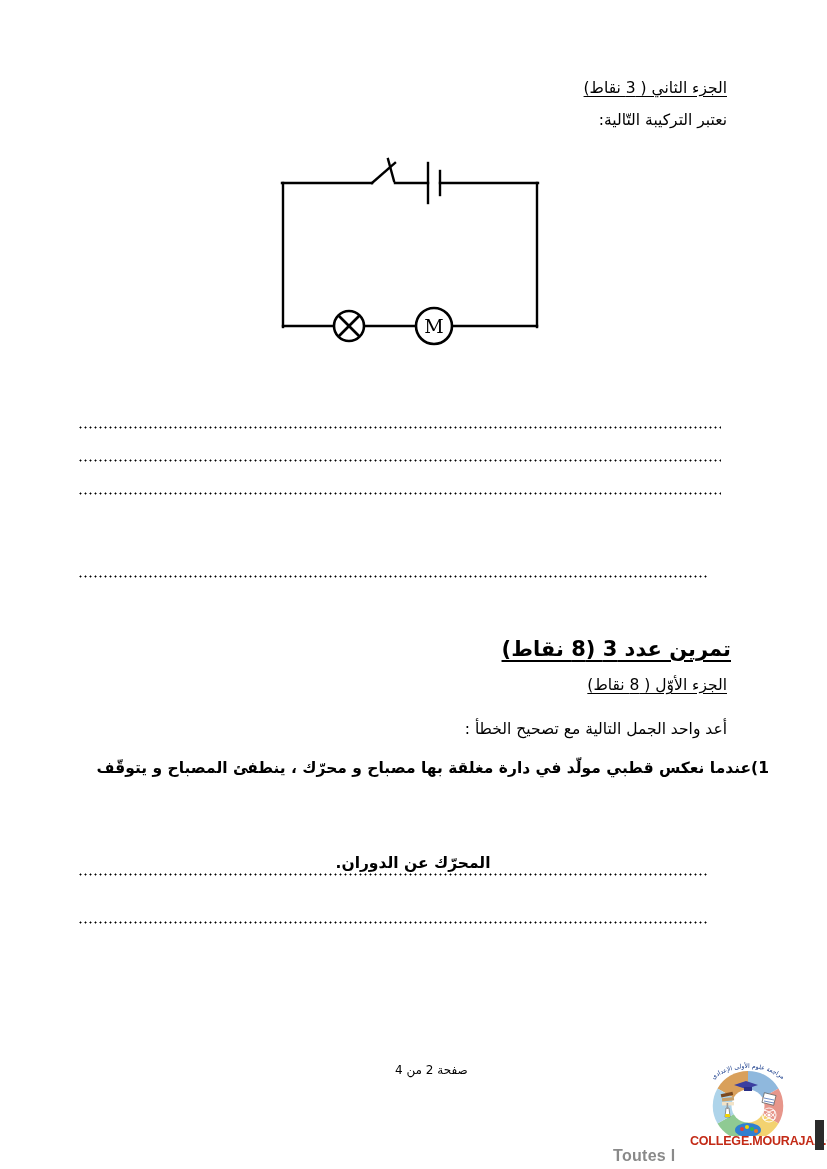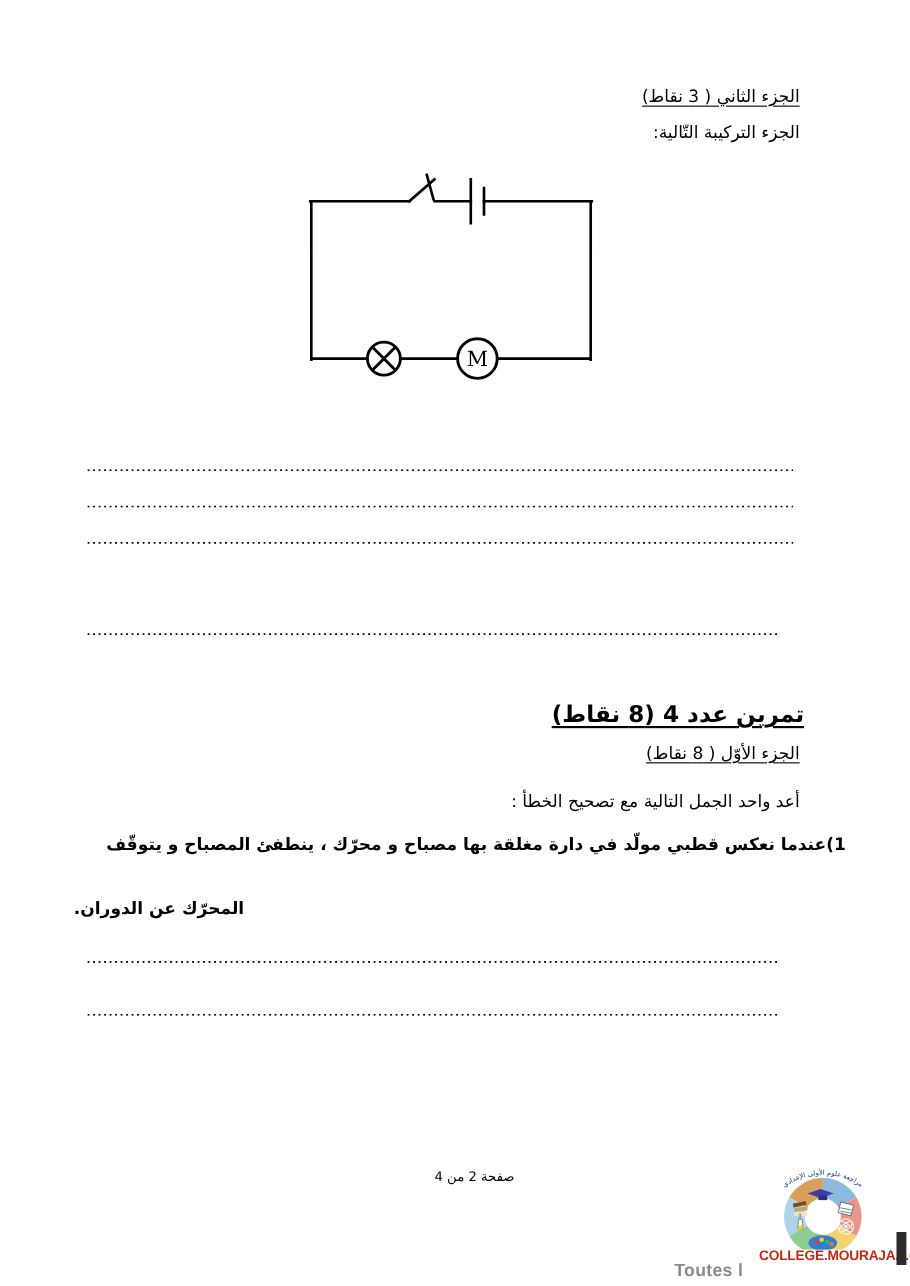--- a/index.html
+++ b/index.html
@@ -107,21 +107,21 @@
     background: #2b2b2b;
   }
 </style>
 </head>
 <body>
 
 <div class="page">
 
   <div class="abs rtl part-heading" style="right:100px; top:79px;">الجزء الثاني ( 3 نقاط)</div>
 
-  <div class="abs rtl normal-line" style="right:100px; top:110px;">الجزء التركيبة التّالية:</div>
+  <div class="abs rtl normal-line" style="right:100px; top:110px;">نعتبر التركيبة التّالية:</div>
 
   <div class="circuit" style="left:270px; top:155px;">
     <svg width="300" height="195" viewBox="0 0 300 195">
       <g stroke="#000" stroke-width="2.4" fill="none" stroke-linecap="square">
 
         <line x1="12" y1="28" x2="102" y2="28"></line>
 
         <line x1="102" y1="28" x2="125" y2="8"></line>
         <line x1="118" y1="4" x2="124" y2="26"></line>
 
@@ -157,29 +157,29 @@
   </div>
 
 
   <div class="dotline" style="left:78px; top:426px; width:643px;"></div>
   <div class="dotline" style="left:78px; top:459px; width:643px;"></div>
   <div class="dotline" style="left:78px; top:492px; width:643px;"></div>
 
 
   <div class="dotline" style="left:78px; top:575px; width:630px;"></div>
 
-  <div class="abs rtl exercise-title" style="right:96px; top:637px;">تمرين عدد  4   (8 نقاط)</div>
+  <div class="abs rtl exercise-title" style="right:96px; top:637px;">تمرين عدد  3   (8 نقاط)</div>
 
   <div class="abs rtl part-heading" style="right:100px; top:676px;">الجزء الأوّل ( 8 نقاط)</div>
 
   <div class="abs rtl normal-line" style="right:100px; top:719px;">أعد واحد الجمل التالية مع تصحيح الخطأ :</div>
 
   <div class="abs rtl bold-statement" style="right:58px; top:757px; width:692px; text-align:right;">1)عندما نعكس قطبي مولّد في دارة مغلقة بها مصباح و محرّك ، ينطفئ المصباح و يتوقّف</div>
 
-  <div class="abs rtl bold-statement" style="right:68px; top:815px; width:692px; text-align:left;">المحرّك عن الدوران.</div>
+  <div class="abs rtl bold-statement" style="right:68px; top:852px; width:692px; text-align:center;">المحرّك عن الدوران.</div>
 
   <div class="dotline" style="left:78px; top:873px; width:630px;"></div>
   <div class="dotline" style="left:78px; top:921px; width:630px;"></div>
 
   <div class="page-num rtl" style="left:395px; top:1063px;">صفحة 2 من 4</div>
 
   <div class="watermark-fr" style="left:613px; top:1147px;">Toutes l</div>
 
   <div class="logo-wrap" style="left:690px; top:1062px;">
 

